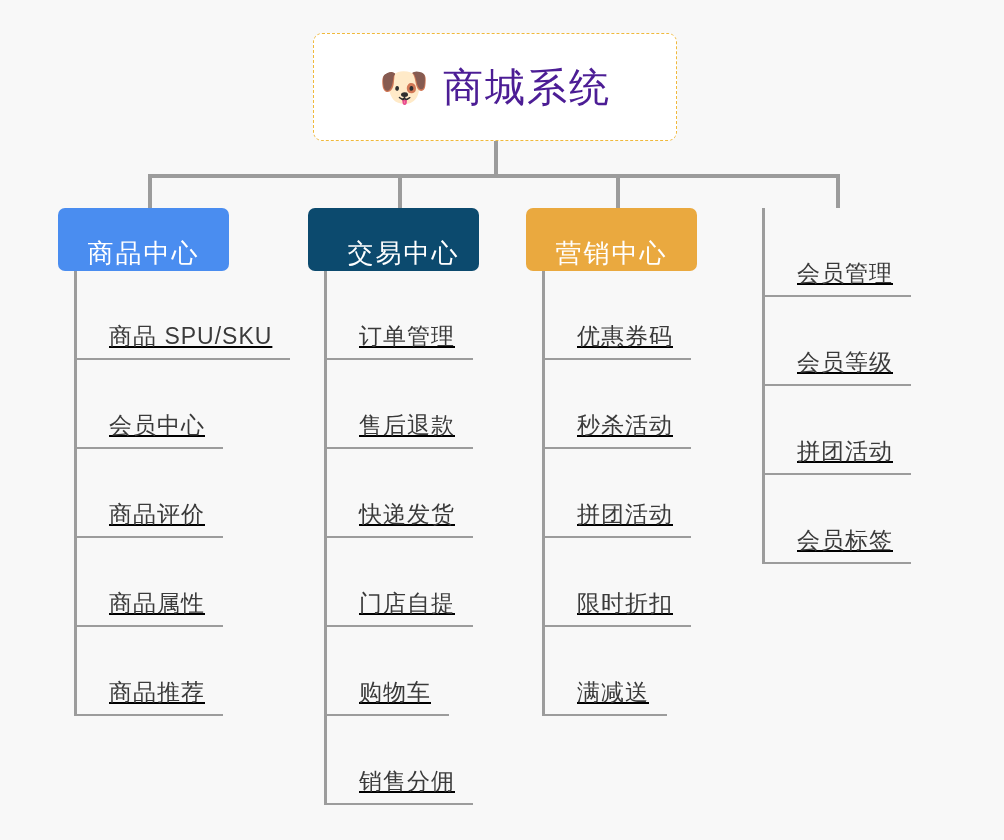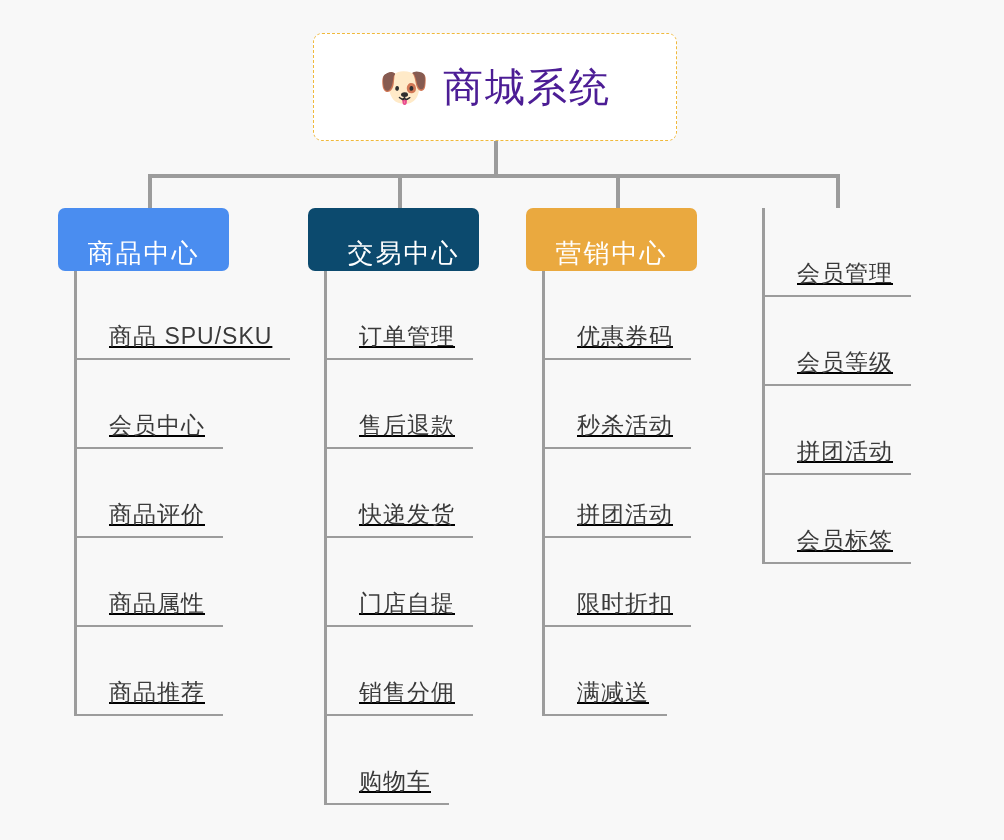--- a/index.html
+++ b/index.html
@@ -158,24 +158,24 @@
       <div class="leaf">
           <span class="leaf-inner">售后退款</span>
         </div>
       <div class="leaf">
           <span class="leaf-inner">快递发货</span>
         </div>
       <div class="leaf">
           <span class="leaf-inner">门店自提</span>
         </div>
       <div class="leaf">
+          <span class="leaf-inner">购物车</span>
+        </div>
+      <div class="leaf">
           <span class="leaf-inner">销售分佣</span>
-        </div>
-      <div class="leaf">
-          <span class="leaf-inner">购物车</span>
         </div>
     </div>
   </div>
 
   <div class="column col-2">
     <div class="col-header" style="background:#eaa93f;">
       <span>营销中心</span>
     </div>
     <div class="col-body">
       <div class="leaf">

